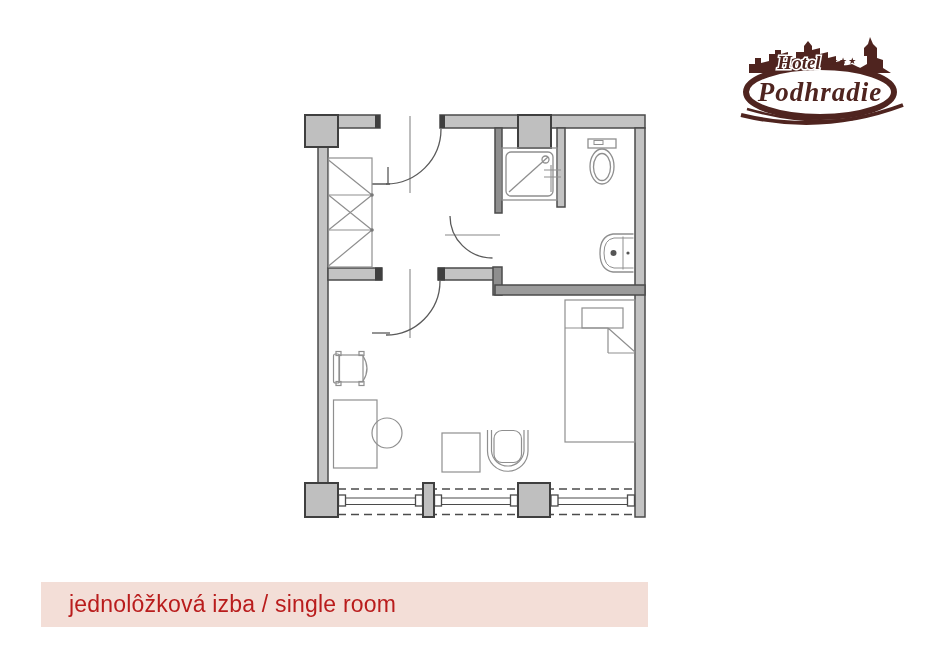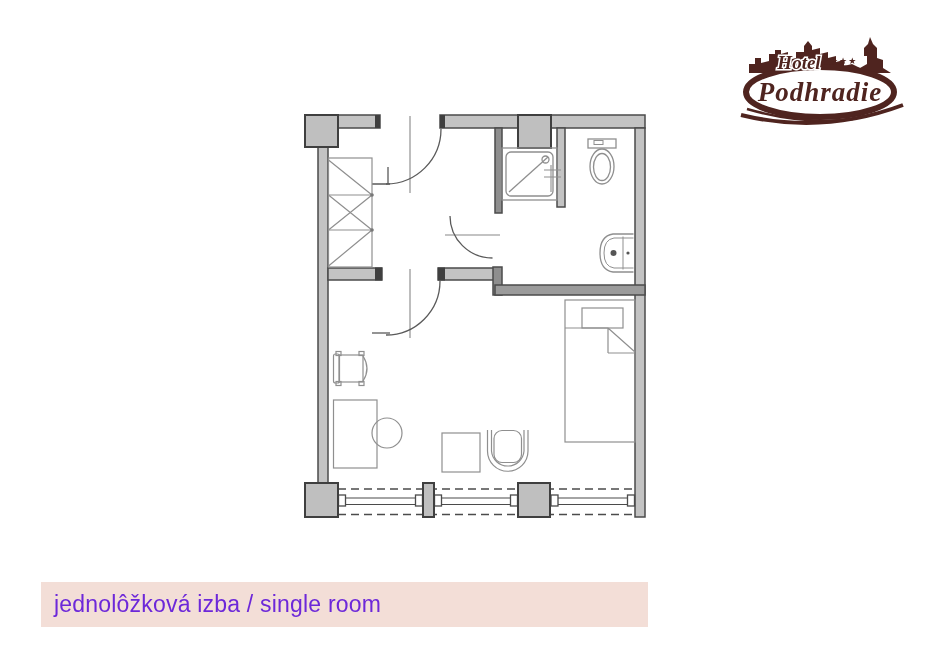--- a/index.html
+++ b/index.html
@@ -2,21 +2,21 @@
 <html><head>
 <meta charset="utf-8">
 <style>
   html,body{margin:0;padding:0;background:#ffffff;}
   .canvas{position:relative;width:940px;height:665px;background:#ffffff;overflow:hidden;
           font-family:"Liberation Sans",sans-serif;}
   .plan-svg{position:absolute;left:0;top:0;width:940px;height:672px;}
   .logo-svg{position:absolute;left:733px;top:33px;width:178px;height:96px;}
   .caption-bar{position:absolute;left:41px;top:582px;width:607px;height:45px;
                background:#f3ded7;display:flex;align-items:center;}
-  .caption-text{padding-left:13px;font-size:23px;color:#6d28d9;letter-spacing:0.2px;
+  .caption-text{padding-left:28px;font-size:23px;color:#b91c1c;letter-spacing:0.2px;
                 font-family:"Liberation Sans",sans-serif;}
   .logo-hotel{font-family:"Liberation Serif",serif;font-style:italic;font-weight:bold;
               font-size:19px;}
   .logo-name{font-family:"Liberation Serif",serif;font-style:italic;font-weight:bold;
              font-size:27px;letter-spacing:1px;}
   .logo-stars{font-size:9px;letter-spacing:1px;}
 </style>
 </head>
 <body>
 

